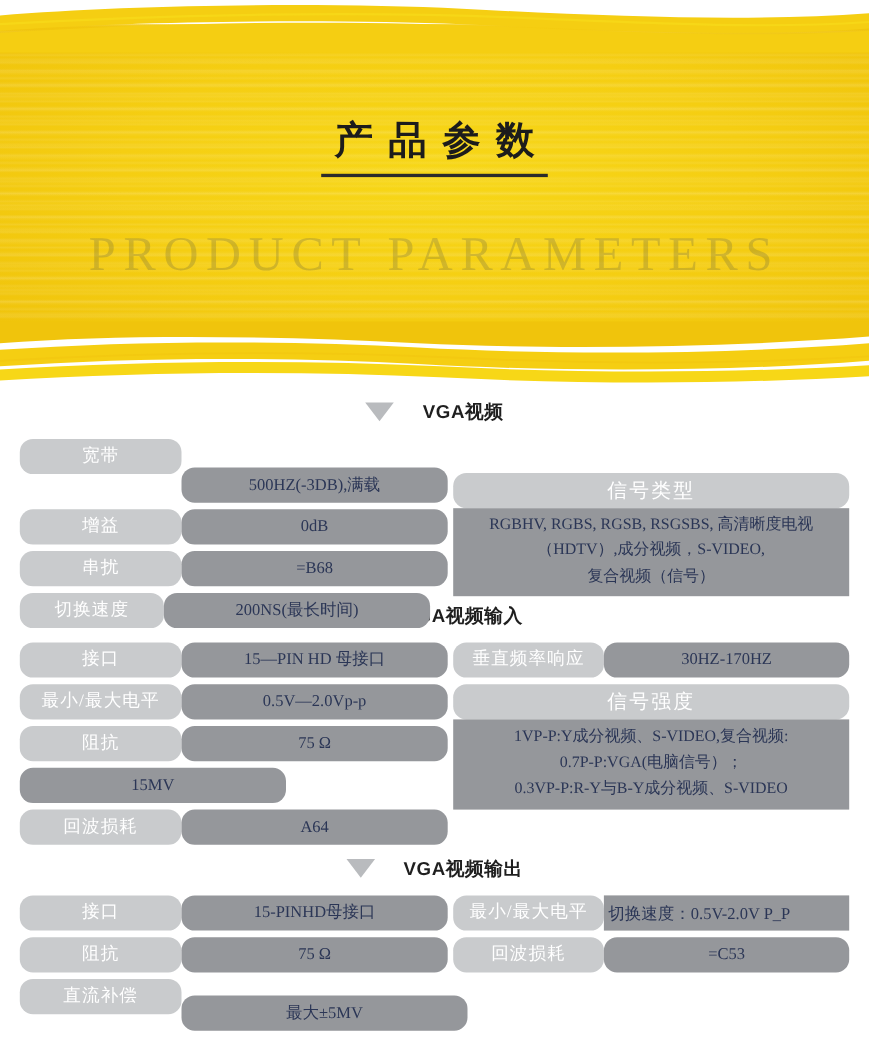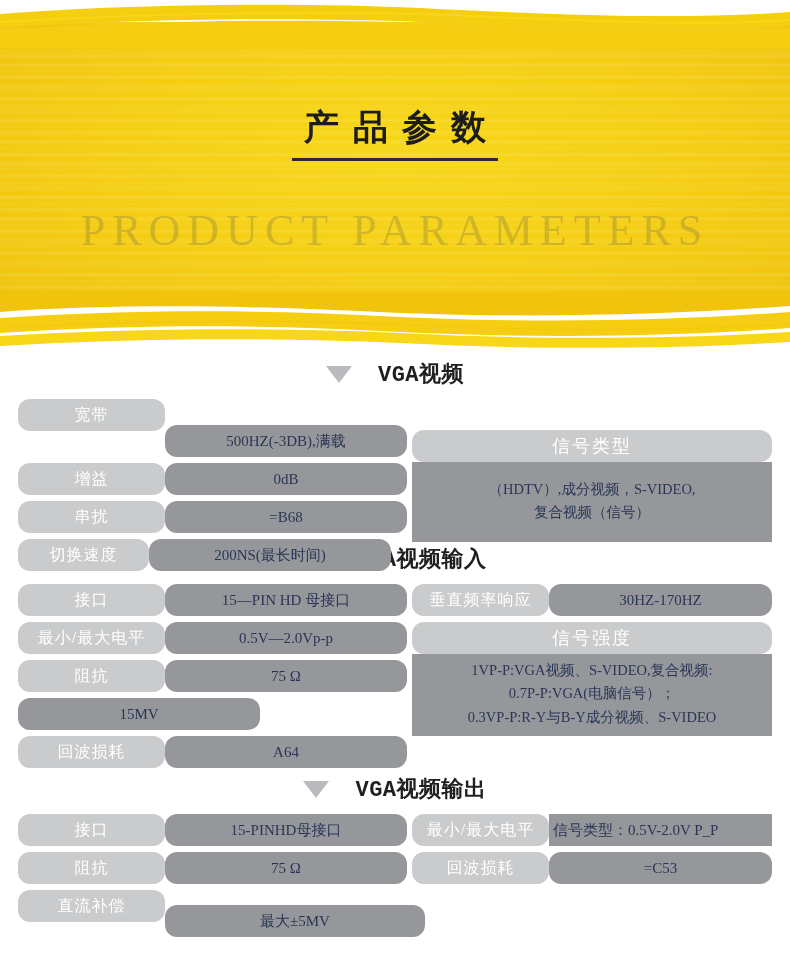--- a/index.html
+++ b/index.html
@@ -121,22 +121,22 @@
     gap: 26px;
     height: 40px;
   }
   .tri-down {
     width: 0; height: 0;
     border-left: 13px solid transparent;
     border-right: 13px solid transparent;
     border-top: 17px solid #b9bbbe;
   }
   .section-title {
-    font-family: Liberation Mono, monospace;
-    font-size: 22px;
+    font-family: Liberation Sans, sans-serif;
+    font-size: 17px;
     font-weight: 700;
     color: #1f1f1f;
     letter-spacing: .5px;
   }
 
   
   .sec-body {
     position: relative;
     width: 790px;
   }
@@ -270,20 +270,21 @@
       </div>
       <div class="row">
         <div class="cell label" style="width:131px;">切换速度</div>
         <div class="cell value" style="width:242px;">200NS(最长时间)</div>
       </div>
     </div>
 
     <div class="tbl" style="left:412px; top:36px; width:360px;">
       <div class="cell wide-head" style="width:360px;">信号类型</div>
       <div class="block-body" style="width:360px; height:80px; margin-top:-6px;">
+        <div class="ln">RGBHV, RGBS, RGSB, RSGSBS, 高清晰度电视</div>
         <div class="ln">（HDTV）,成分视频，S-VIDEO,</div>
         <div class="ln">复合视频（信号）</div>
       </div>
     </div>
   </div>
 
   <div class="section-head">
     <div class="tri-down"></div>
     <div class="section-title">VGA视频输入</div>
   </div>
@@ -312,21 +313,21 @@
       </div>
     </div>
 
     <div class="tbl" style="left:412px; top:5px; width:360px;">
       <div class="row">
         <div class="cell label" style="width:137px;">垂直频率响应</div>
         <div class="cell value" style="width:223px;">30HZ-170HZ</div>
       </div>
       <div class="cell wide-head" style="width:360px;">信号强度</div>
       <div class="block-body" style="width:360px; height:82px; margin-top:-6px;">
-        <div class="ln">1VP-P:VGA视频、S-VIDEO,复合视频:</div>
+        <div class="ln">1VP-P:Y成分视频、S-VIDEO,复合视频:</div>
         <div class="ln">0.7P-P:VGA(电脑信号）；</div>
         <div class="ln">0.3VP-P:R-Y与B-Y成分视频、S-VIDEO</div>
       </div>
     </div>
   </div>
 
   <div class="section-head">
     <div class="tri-down"></div>
     <div class="section-title">VGA视频输出</div>
   </div>
@@ -344,21 +345,21 @@
       </div>
       <div class="row">
         <div class="cell label" style="width:147px;">直流补偿</div>
         <div class="cell value" style="width:260px;margin-top:15px;">最大±5MV</div>
       </div>
     </div>
 
     <div class="tbl" style="left:412px; top:5px; width:360px;">
       <div class="row">
         <div class="cell label" style="width:137px;">最小/最大电平</div>
-        <div class="overflow-value" style="width:223px;">信号类型：0.5V-2.0V P_P</div>
+        <div class="overflow-value" style="width:223px;">切换速度：0.5V-2.0V P_P</div>
       </div>
       <div class="row">
         <div class="cell label" style="width:137px;">回波损耗</div>
         <div class="cell value" style="width:223px;">=C53</div>
       </div>
     </div>
   </div>
 
 </div>
 

